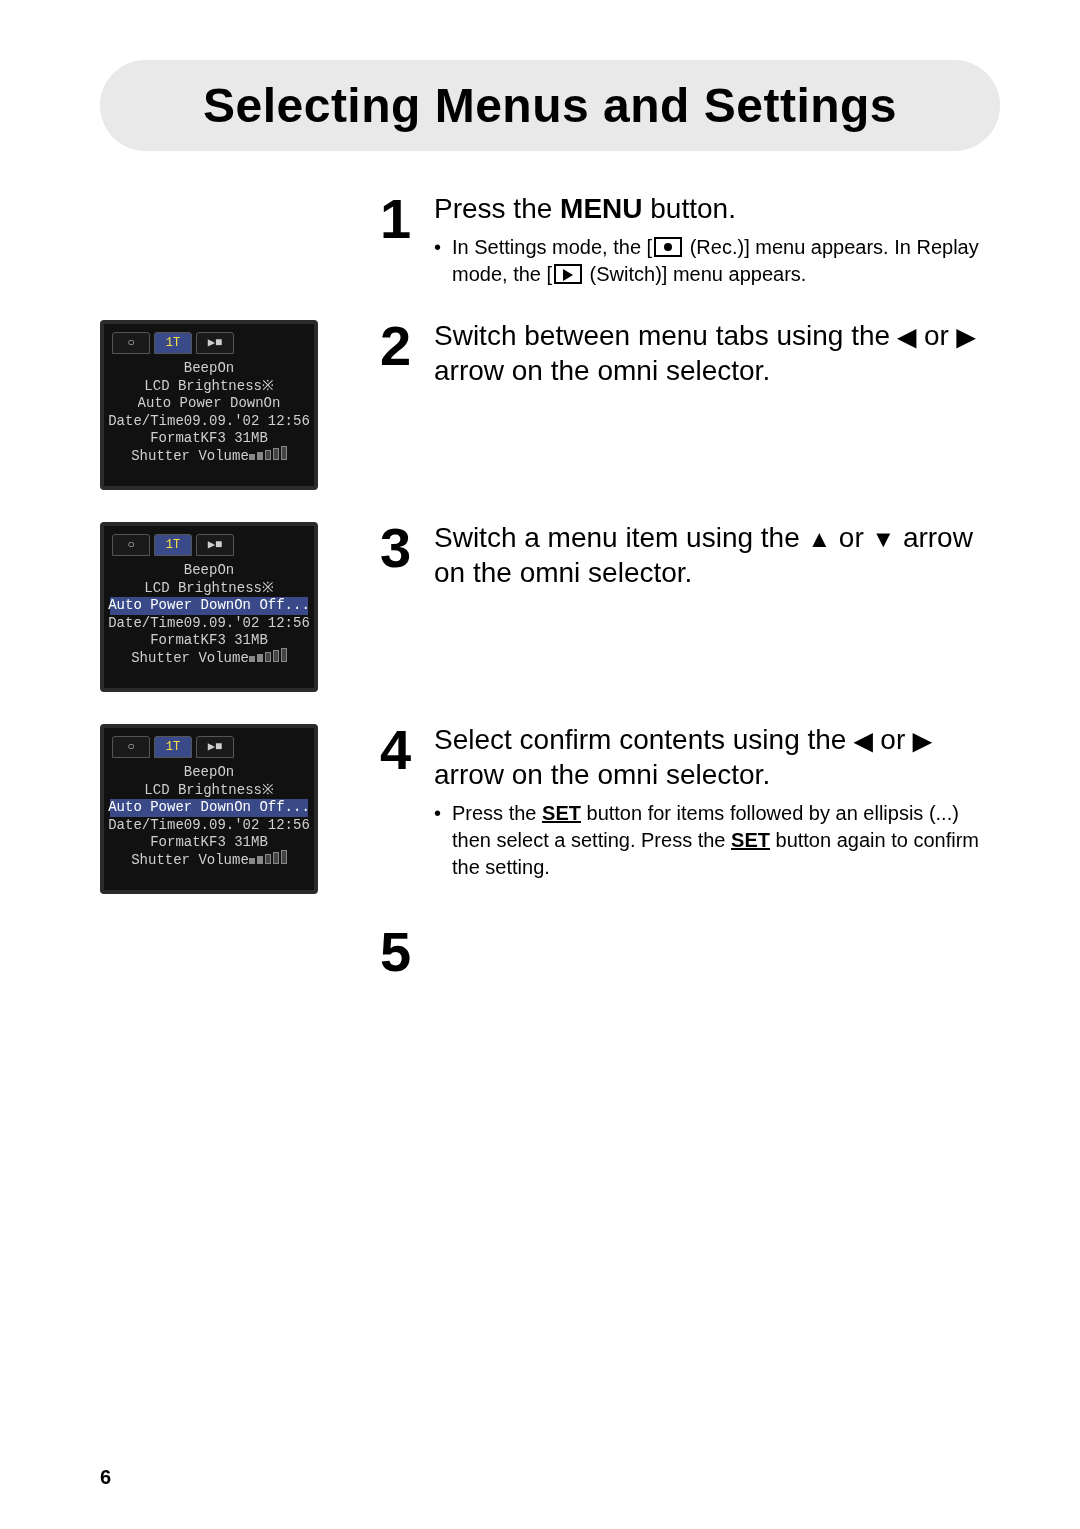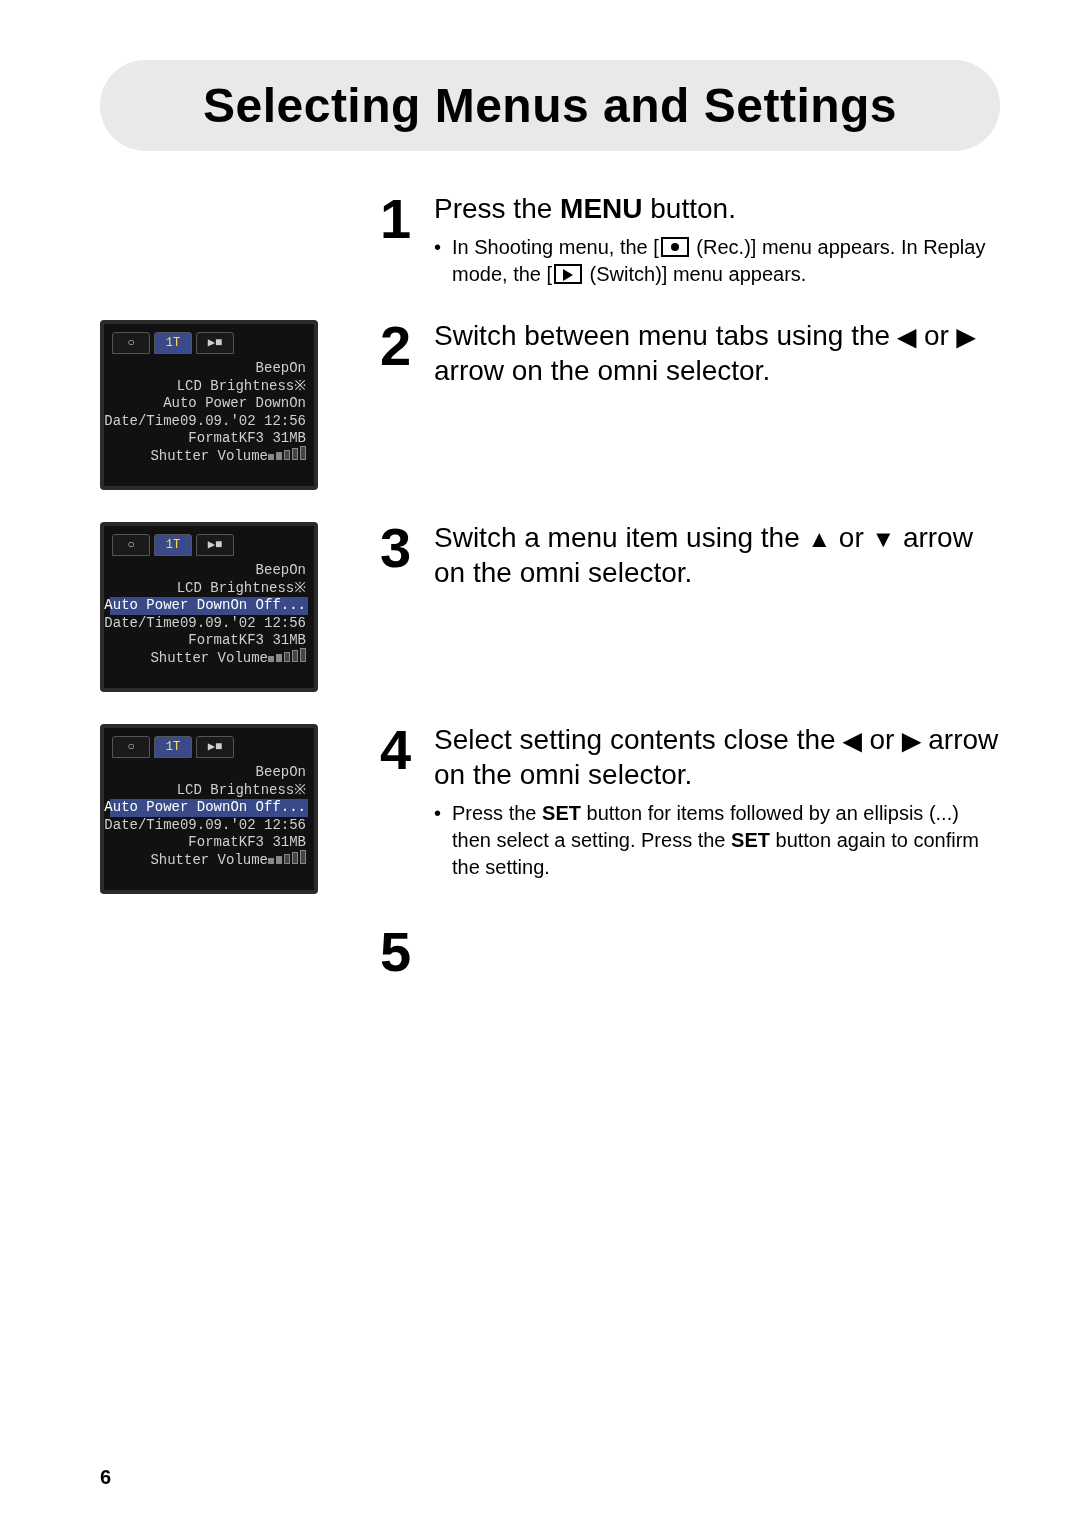--- a/index.html
+++ b/index.html
@@ -10,36 +10,36 @@
   .step-row { display: flex; align-items: flex-start; margin-bottom: 30px; }
   .left-col { width: 260px; flex: 0 0 260px; margin-right: 20px; padding-top: 2px; }
   .right-col { flex: 1; display: flex; align-items: flex-start; }
   .num { font-size: 56px; font-weight: 700; line-height: 1; width: 48px; flex: 0 0 48px; text-align: left; margin-right: 6px; }
   .body { flex: 1; }
   .lead { font-size: 28px; line-height: 1.25; font-weight: 400; }
   .lead b { font-weight: 700; }
   .bullets { margin-top: 8px; }
   .bul { display: flex; font-size: 20px; line-height: 1.35; margin-top: 2px; }
   .bul .dot { flex: 0 0 18px; }
-  .bul .txt b { font-weight: 700; }
+  .bul .txt b { font-weight: 700; text-decoration: underline; }
   .arrow { display: inline-block; font-family: Arial, sans-serif; font-weight: 900; }
   .tri-left::before { content: "◀"; font-size: 0.85em; }
   .tri-right::before { content: "▶"; font-size: 0.85em; }
   .tri-up::before { content: "▲"; font-size: 0.85em; }
   .tri-down::before { content: "▼"; font-size: 0.85em; }
   .rec-icon, .replay-icon { display: inline-block; border: 2px solid #000; width: 28px; height: 20px; vertical-align: -3px; position: relative; margin: 0 2px; }
   .rec-icon::after { content: ""; position: absolute; left: 50%; top: 50%; width: 8px; height: 8px; margin: -4px 0 0 -4px; background: #000; border-radius: 50%; }
   .replay-icon::after { content: ""; position: absolute; left: 7px; top: 3px; width: 0; height: 0; border-left: 10px solid #000; border-top: 6px solid transparent; border-bottom: 6px solid transparent; }
 
   
   .lcd { width: 218px; height: 170px; background: #111; border: 4px solid #2b2b2b; border-radius: 4px; padding: 6px 6px 4px 6px; font-family: "Courier New", monospace; color: #cfcfcf; font-size: 14px; line-height: 1.25; }
   .lcd .tabs { display: flex; gap: 4px; padding: 2px 2px 6px 2px; }
   .lcd .tab { width: 38px; height: 22px; background: #1a1a1a; border: 1px solid #555; border-radius: 3px 3px 0 0; display: flex; align-items: center; justify-content: center; font-size: 12px; }
   .lcd .tab.sel { background: #3a4a88; color: #fde047; }
-  .lcd .row { display: flex; justify-content: flex-end; padding: 0 2px; white-space: nowrap; }
+  .lcd .row { display: flex; justify-content: center; padding: 0 2px; white-space: nowrap; }
   .lcd .row .k { overflow: hidden; text-overflow: clip; flex: 0 0 auto; }
   .lcd .row .v { flex: 0 0 auto; text-align: right; }
   .lcd .row.hi { background: #3a4a88; color: #fff; }
   .lcd .vol { display: inline-flex; gap: 2px; align-items: flex-end; height: 12px; }
   .lcd .vol i { display: inline-block; width: 6px; background: #444; border: 1px solid #888; }
   .lcd .vol i:nth-child(1){height:6px;background:#888}
   .lcd .vol i:nth-child(2){height:8px;background:#888}
   .lcd .vol i:nth-child(3){height:10px}
   .lcd .vol i:nth-child(4){height:12px}
   .lcd .vol i:nth-child(5){height:14px}
@@ -59,21 +59,21 @@
     <div class="right-col">
       <div class="num">1</div>
       <div class="body">
         <div class="lead">
           <span>Press the </span><b>MENU</b><span> button.</span>
         </div>
         <div class="bullets">
           <div class="bul">
             <div class="dot">•</div>
             <div class="txt">
-              <span>In Shooting menu, the [</span><span class="rec-icon"></span><span> (Rec.)] menu appears. In Replay mode, the [</span><span class="replay-icon"></span><span> (Switch)] menu appears.</span>
+              <span>In Settings mode, the [</span><span class="rec-icon"></span><span> (Rec.)] menu appears. In Replay mode, the [</span><span class="replay-icon"></span><span> (Switch)] menu appears.</span>
             </div>
           </div>
         </div>
       </div>
     </div>
   </div>
 
   <div class="step-row">
     <div class="left-col">
       <div class="lcd">
@@ -211,21 +211,21 @@
                 <i></i>
                 <i></i>
               </span></span>
           </div>
         </div>
     </div>
     <div class="right-col">
       <div class="num">4</div>
       <div class="body">
         <div class="lead">
-          <span>Select setting contents close the </span><span class="arrow tri-left"></span><span> or </span><span class="arrow tri-right"></span><span> arrow on the omni selector.</span>
+          <span>Select confirm contents using the </span><span class="arrow tri-left"></span><span> or </span><span class="arrow tri-right"></span><span> arrow on the omni selector.</span>
         </div>
         <div class="bullets">
           <div class="bul">
             <div class="dot">•</div>
             <div class="txt">
               <span>Press the </span><b>SET</b><span> button for items followed by an ellipsis (...) then select a setting. Press the </span><b>SET</b><span> button again to confirm the setting.</span>
             </div>
           </div>
         </div>
       </div>

